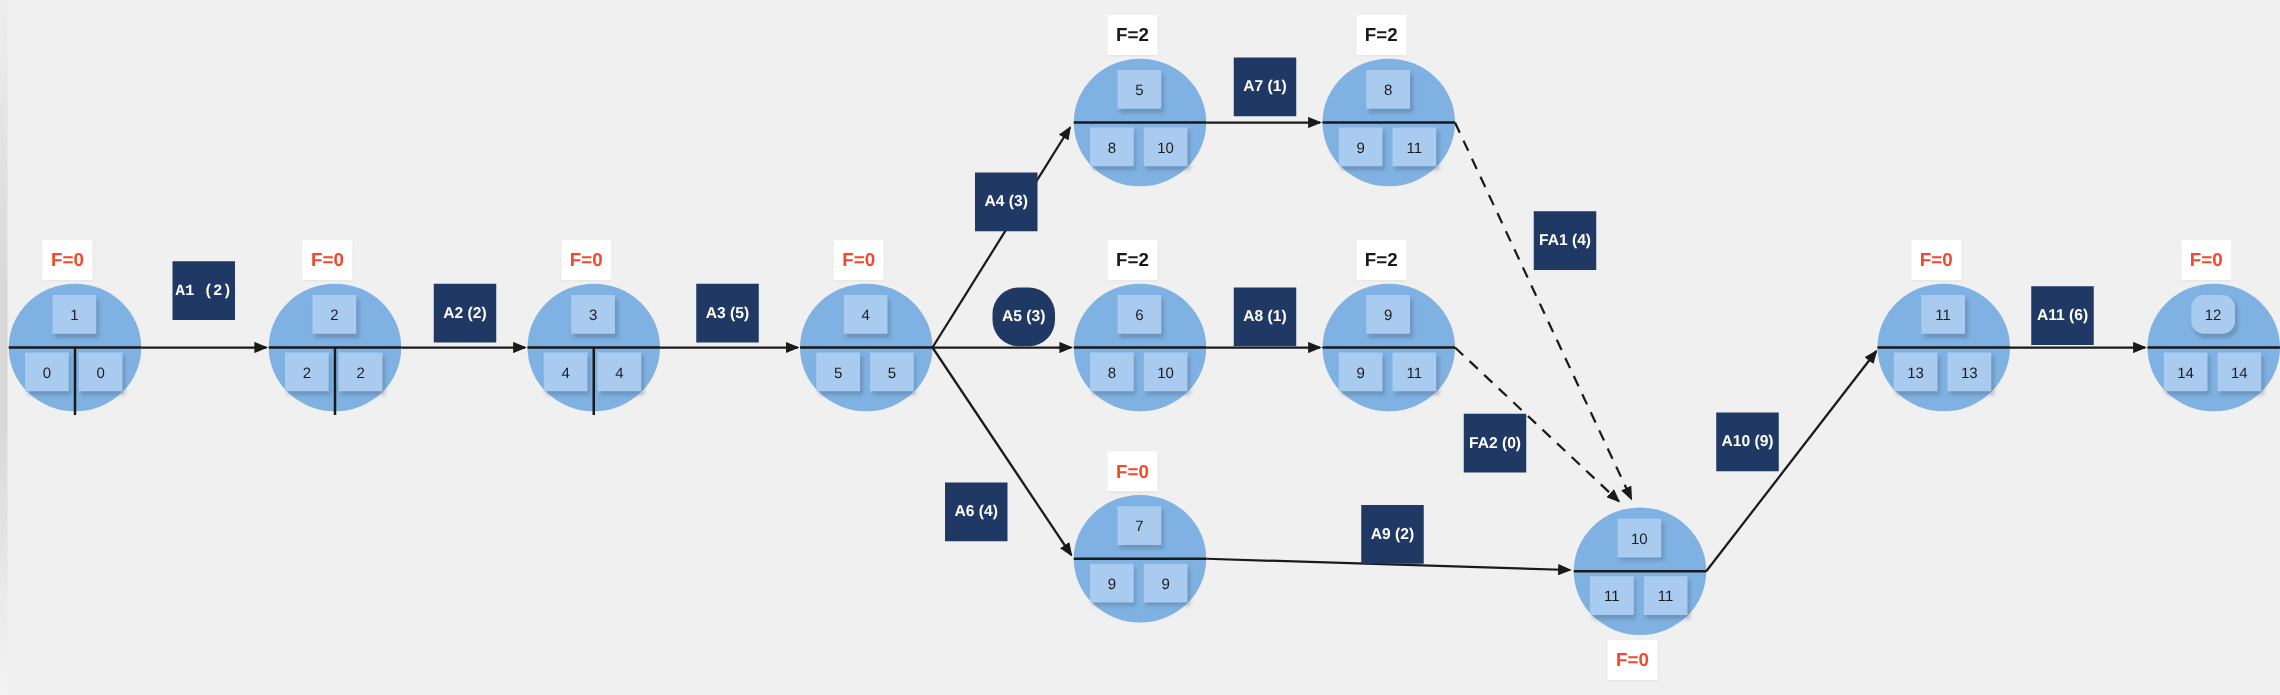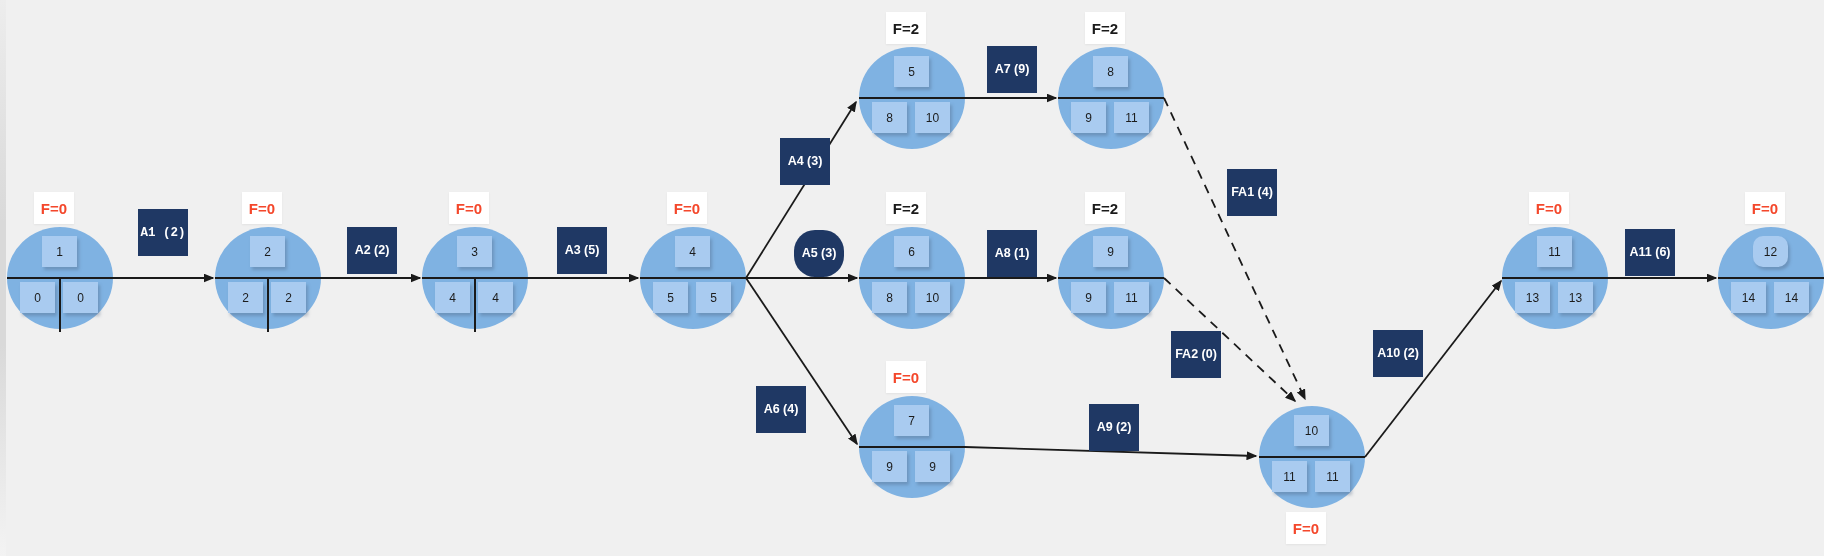--- a/index.html
+++ b/index.html
@@ -152,21 +152,21 @@
       <div class="chip" style="left: 1753px; top: 236px; border-radius: 10px;">12</div>
       <div class="chip" style="left: 1731px; top: 282px;">14</div>
       <div class="chip" style="left: 1774px; top: 282px;">14</div>
       <div class="fbox critical" style="left: 1745px; top: 192px;">F=0</div>
       <div class="abox" style="left: 138px; top: 209px; font-family: Liberation Mono, monospace;">A1 (2)</div>
       <div class="abox" style="left: 347px; top: 226.5px;">A2 (2)</div>
       <div class="abox" style="left: 557px; top: 226.5px;">A3 (5)</div>
       <div class="abox" style="left: 745px; top: 137.5px; margin-left: 35px;">A4 (3)</div>
       <div class="abox" style="left: 794px; top: 229.5px; border-radius: 21px;">A5 (3)</div>
       <div class="abox" style="left: 756px; top: 385.5px;">A6 (4)</div>
-      <div class="abox" style="left: 987px; top: 45.5px;">A7 (9)</div>
+      <div class="abox" style="left: 987px; top: 45.5px;">A7 (1)</div>
       <div class="abox" style="left: 987px; top: 229.5px;">A8 (1)</div>
       <div class="abox" style="left: 1089px; top: 403.5px;">A9 (2)</div>
       <div class="abox" style="left: 1227px; top: 168.5px;">FA1 (4)</div>
       <div class="abox" style="left: 1171px; top: 330.5px;">FA2 (0)</div>
-      <div class="abox" style="left: 1373px; top: 329.5px;">A10 (2)</div>
+      <div class="abox" style="left: 1373px; top: 329.5px;">A10 (9)</div>
       <div class="abox" style="left: 1625px; top: 228.5px;">A11 (6)</div>
     </div>
 </div>
 
 </body></html>

